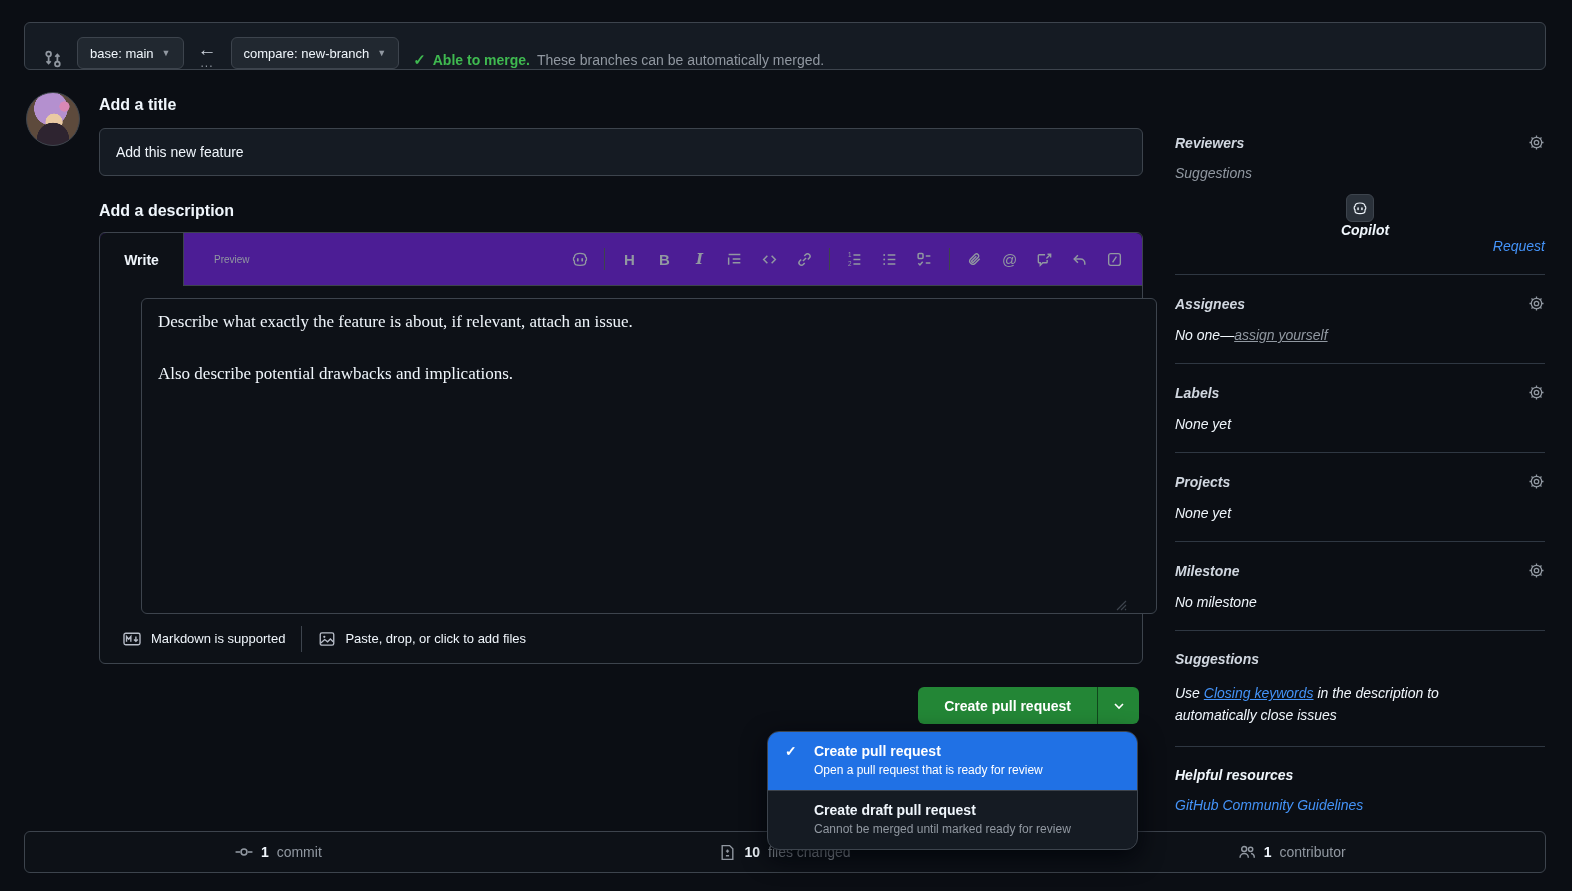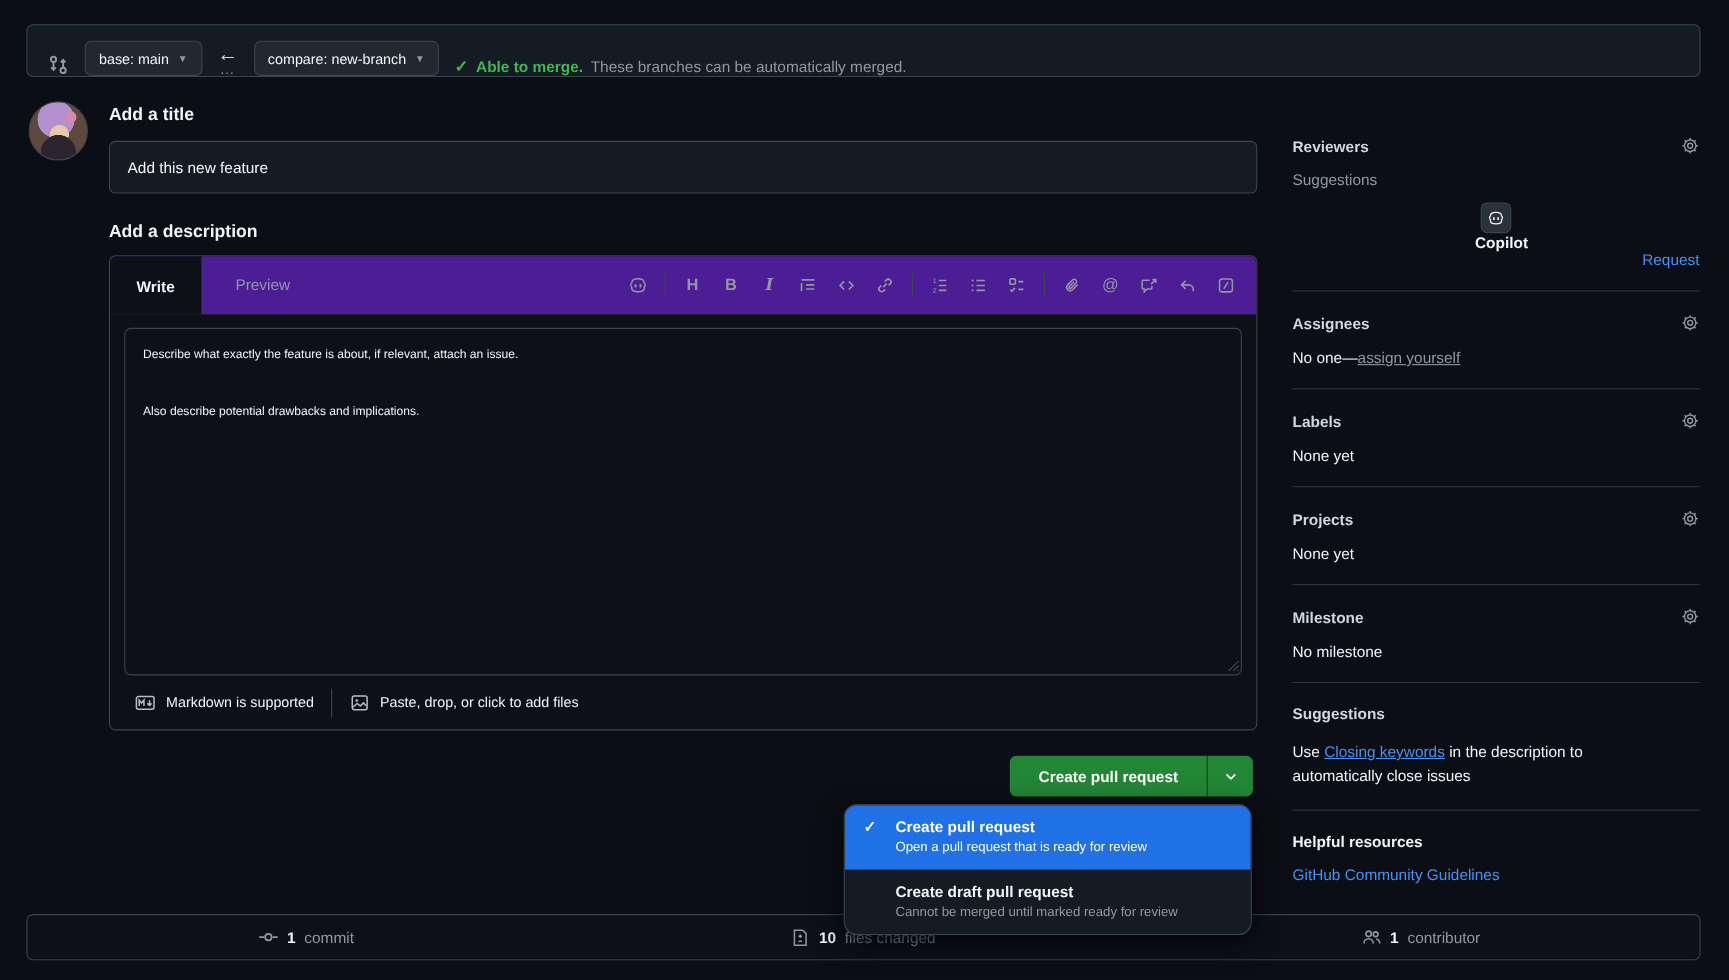--- a/index.html
+++ b/index.html
@@ -39,31 +39,31 @@
   .title-input { width:100%; height:48px; margin-top:14px; background:#151b23; border:1px solid #3d444d;
     border-radius:6px; color:#f0f6fc; font-size:14px; padding:0 16px; font-family:"Liberation Sans",sans-serif; outline:none; }
   .h-desc { margin-top:26px; font-size:16px; font-weight:700; }
 
   .editor { margin-top:12px; background:#0d1117; border:1px solid #3d444d; border-radius:6px; }
   .editor-head { position:relative; height:53px; background:#4c1d95; border-bottom:1px solid #3d444d; border-radius:6px 6px 0 0; }
   .tab-write { position:absolute; left:0; top:0; width:84px; height:53px; background:#0d1117;
     border-right:1px solid #3d444d; border-radius:6px 0 0 0; display:flex; align-items:center; justify-content:center;
     font-size:14px; font-weight:600; color:#f0f6fc; cursor:pointer; z-index:1; }
   .tab-preview { position:absolute; left:98px; top:0; height:52px; display:flex; align-items:center;
-    padding:0 16px; font-size:14px; color:#9198a1; cursor:pointer; }
+    padding:0 16px; font-size:10px; color:#9198a1; cursor:pointer; }
   .toolbar { position:absolute; right:10px; top:0; height:52px; display:flex; align-items:center; }
   .tb { width:35px; height:32px; display:flex; align-items:center; justify-content:center; color:#9198a1; cursor:pointer; border-radius:6px; }
   .tb-txt { font-size:15px; font-weight:700; }
   .tb-italic { font-family:"DejaVu Serif", serif; font-style:italic; font-weight:600; }
   .tb-sep { width:1px; height:22px; background:#3d444d; margin:0 7px; }
 
   .editor-body { position:relative; padding:12px 13px 0; }
   .desc-textarea { display:block; width:100%; height:316px; background:#0d1117; border:1px solid #3d444d; border-radius:6px;
-    color:#f0f6fc; font-family:Liberation Sans, sans-serif; font-size:11px; line-height:26px;
-    padding:10px 16px; resize:none; outline:none; }
+    color:#f0f6fc; font-family:Liberation Serif, serif; font-size:17px; line-height:26px;
+    padding:10px 16px; resize:none; outline:none;margin-left:28px; }
   .resize-grip { position:absolute; right:15px; bottom:3px; color:#3d444d; cursor:nwse-resize; }
 
   .editor-foot { display:flex; align-items:center; height:49px; padding:0 10px; }
   .foot-item { display:flex; align-items:center; gap:9px; font-size:13px; color:#f0f6fc; padding:0 12px; cursor:pointer; }
   .foot-sep { width:1px; height:26px; background:#3d444d; margin:0 4px; }
   .foot-item .icon { color:#b7bdc8; }
 
   
   .pr-actions { position:absolute; left:99px; top:687px; width:1040px; display:flex; justify-content:flex-end; }
   .btn-green { display:flex; height:37px; background:#238636; border-radius:6px; overflow:hidden; cursor:pointer; }
@@ -86,21 +86,21 @@
   .note a { text-decoration:underline; }
 
   
   .stats { position:absolute; left:24px; top:831px; width:1522px; height:42px; background:#0d1117;
     border:1px solid #3d444d; border-radius:6px; display:flex; align-items:stretch; }
   .stat { flex:1; display:flex; align-items:center; justify-content:center; gap:8px; font-size:14px; color:#9198a1; cursor:pointer; }
   .stat .icon { color:#9198a1; }
   .stat b { color:#f0f6fc; font-weight:700; }
 
   
-  .sidebar { position:absolute; left:1175px; top:116px; width:370px; font-size:14px; }
+  .sidebar { position:absolute; left:1175px; top:126px; width:370px; font-size:14px;font-style:italic; }
   .side-sec { padding:20px 0; border-bottom:1px solid #2f3742; }
   .side-sec.first { padding-top:8px; }
   .side-sec.last { border-bottom:none; }
   .sec-head { display:flex; align-items:center; justify-content:space-between; }
   .sec-title { font-size:14px; font-weight:600; color:#d1d7e0; }
   .sec-title.bright { color:#f0f6fc; font-weight:700; }
   .gear { color:#9198a1; cursor:pointer; }
   .sec-body { margin-top:15px; color:#f0f6fc; }
   .assign-link { color:#9198a1; text-decoration:underline; cursor:pointer; }
   .sugg-label { margin-top:14px; color:#9198a1; }

